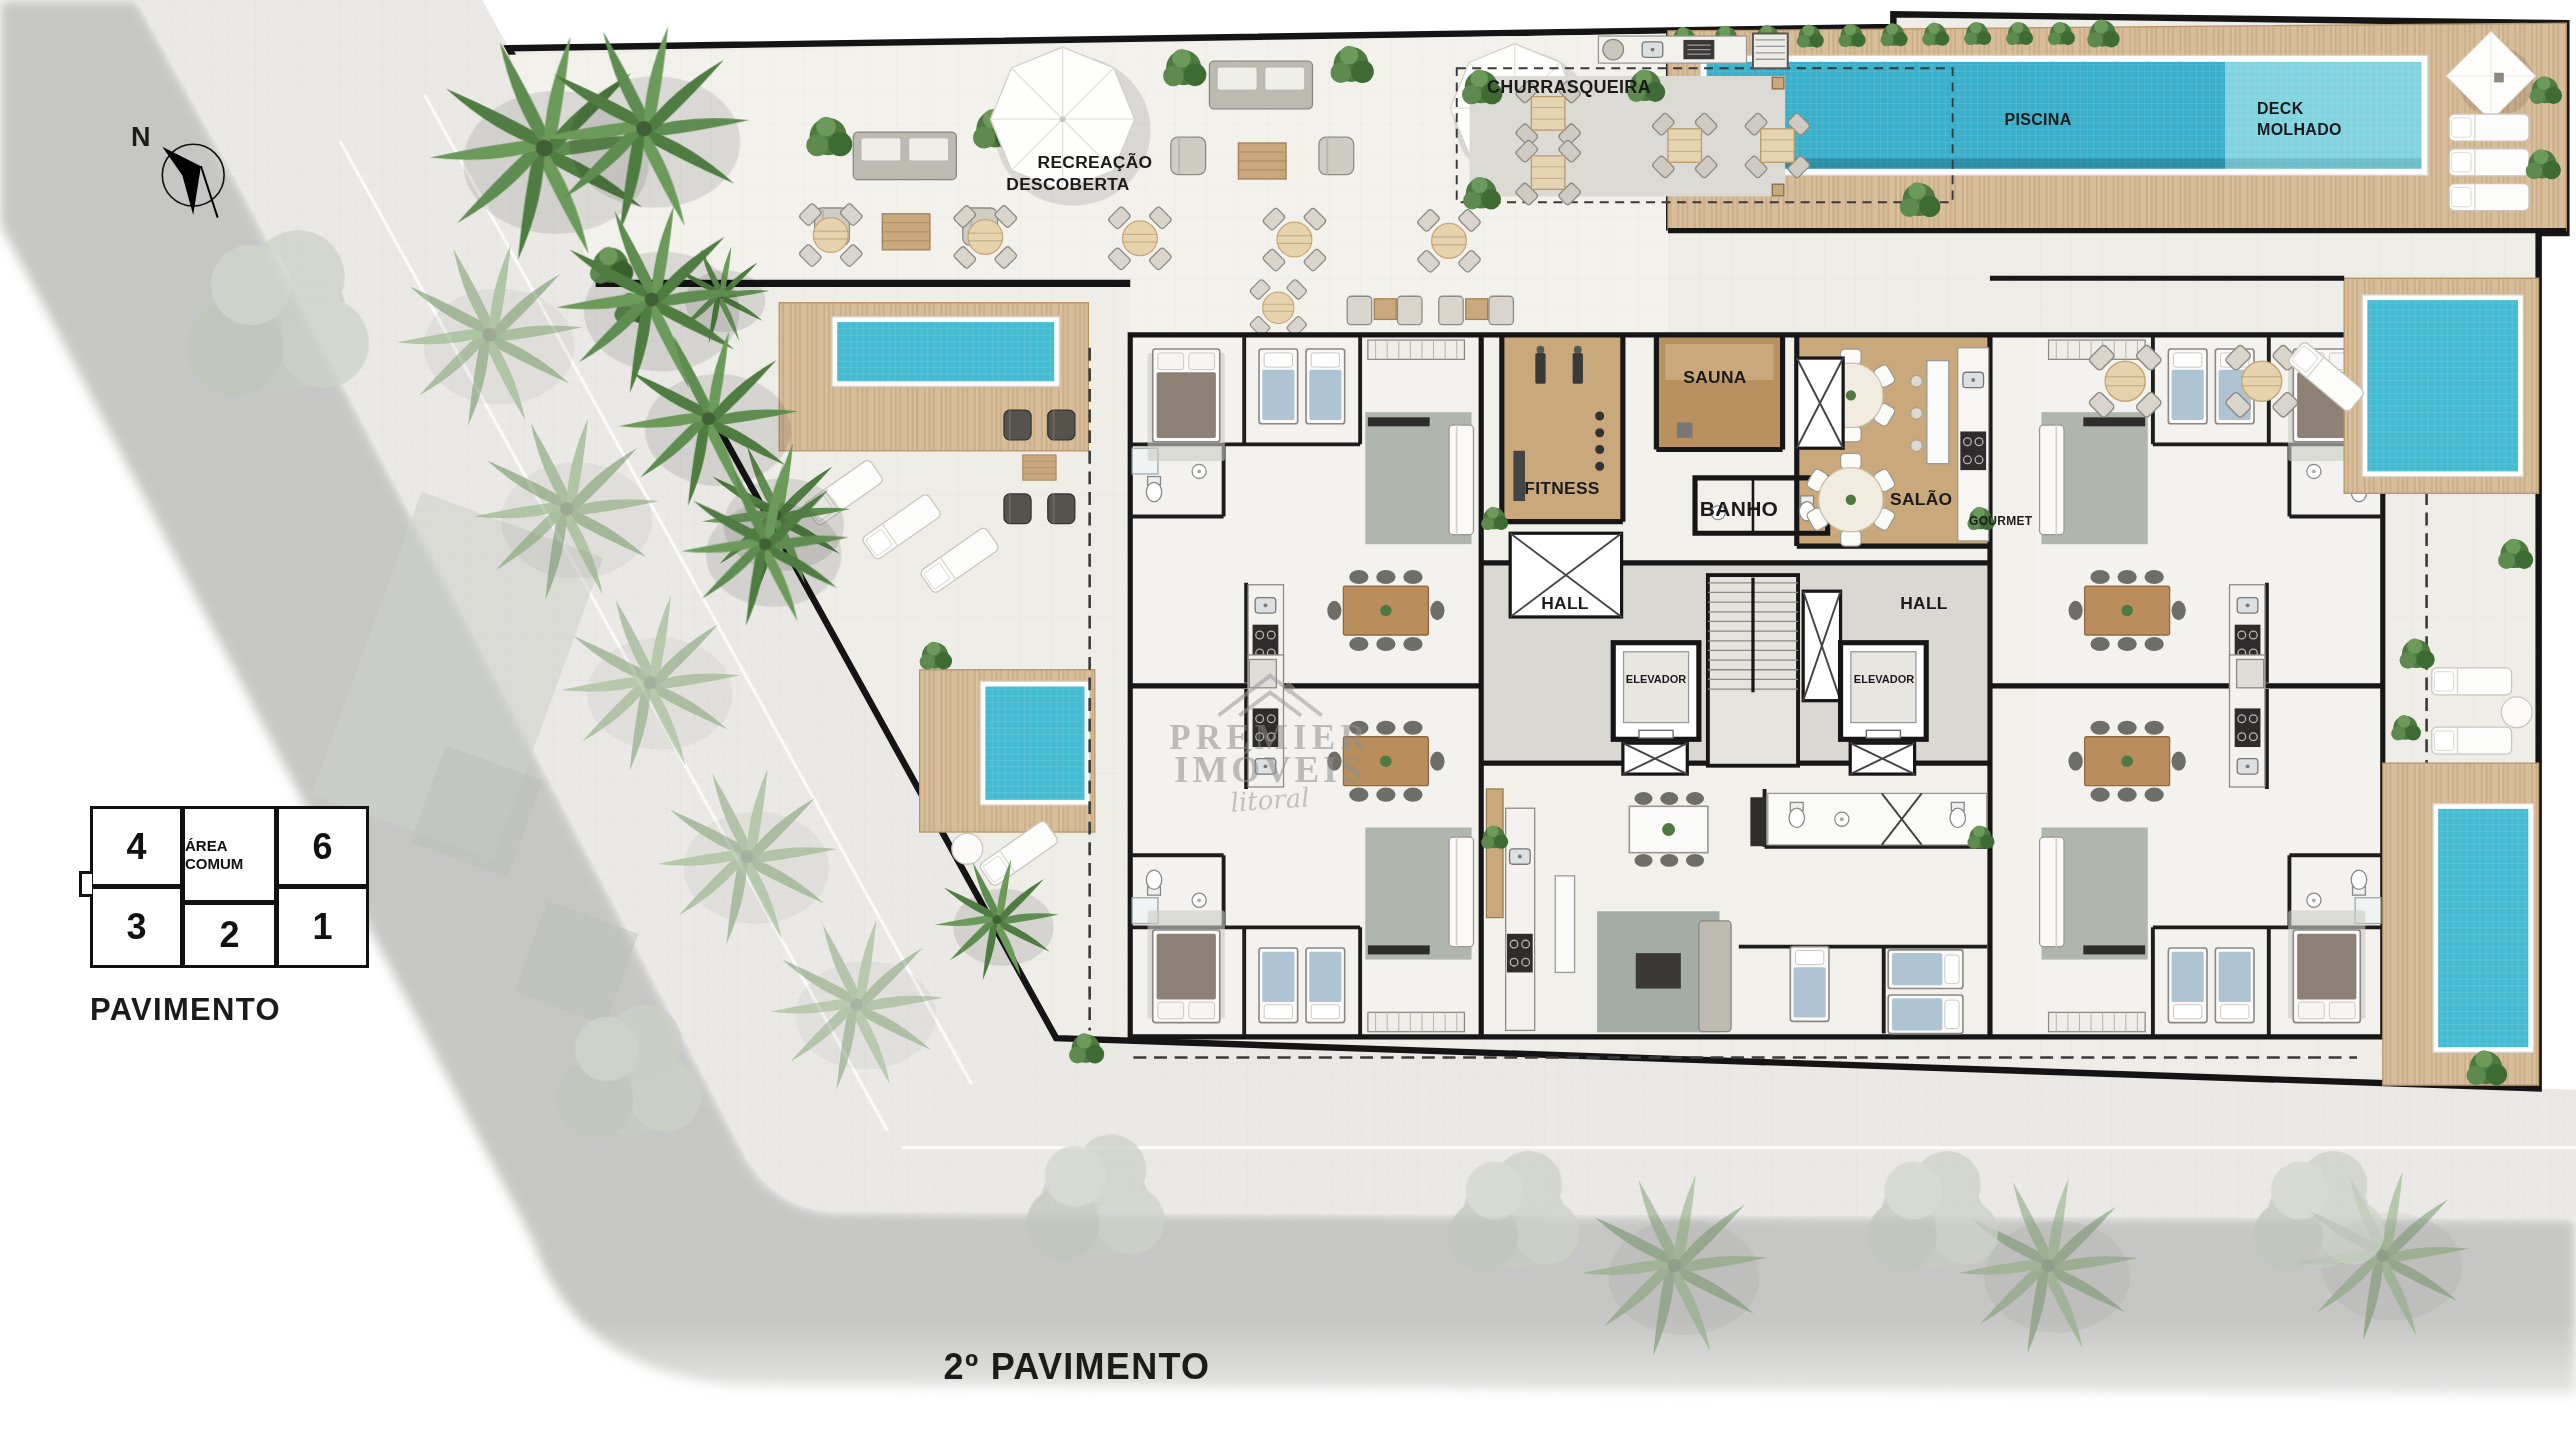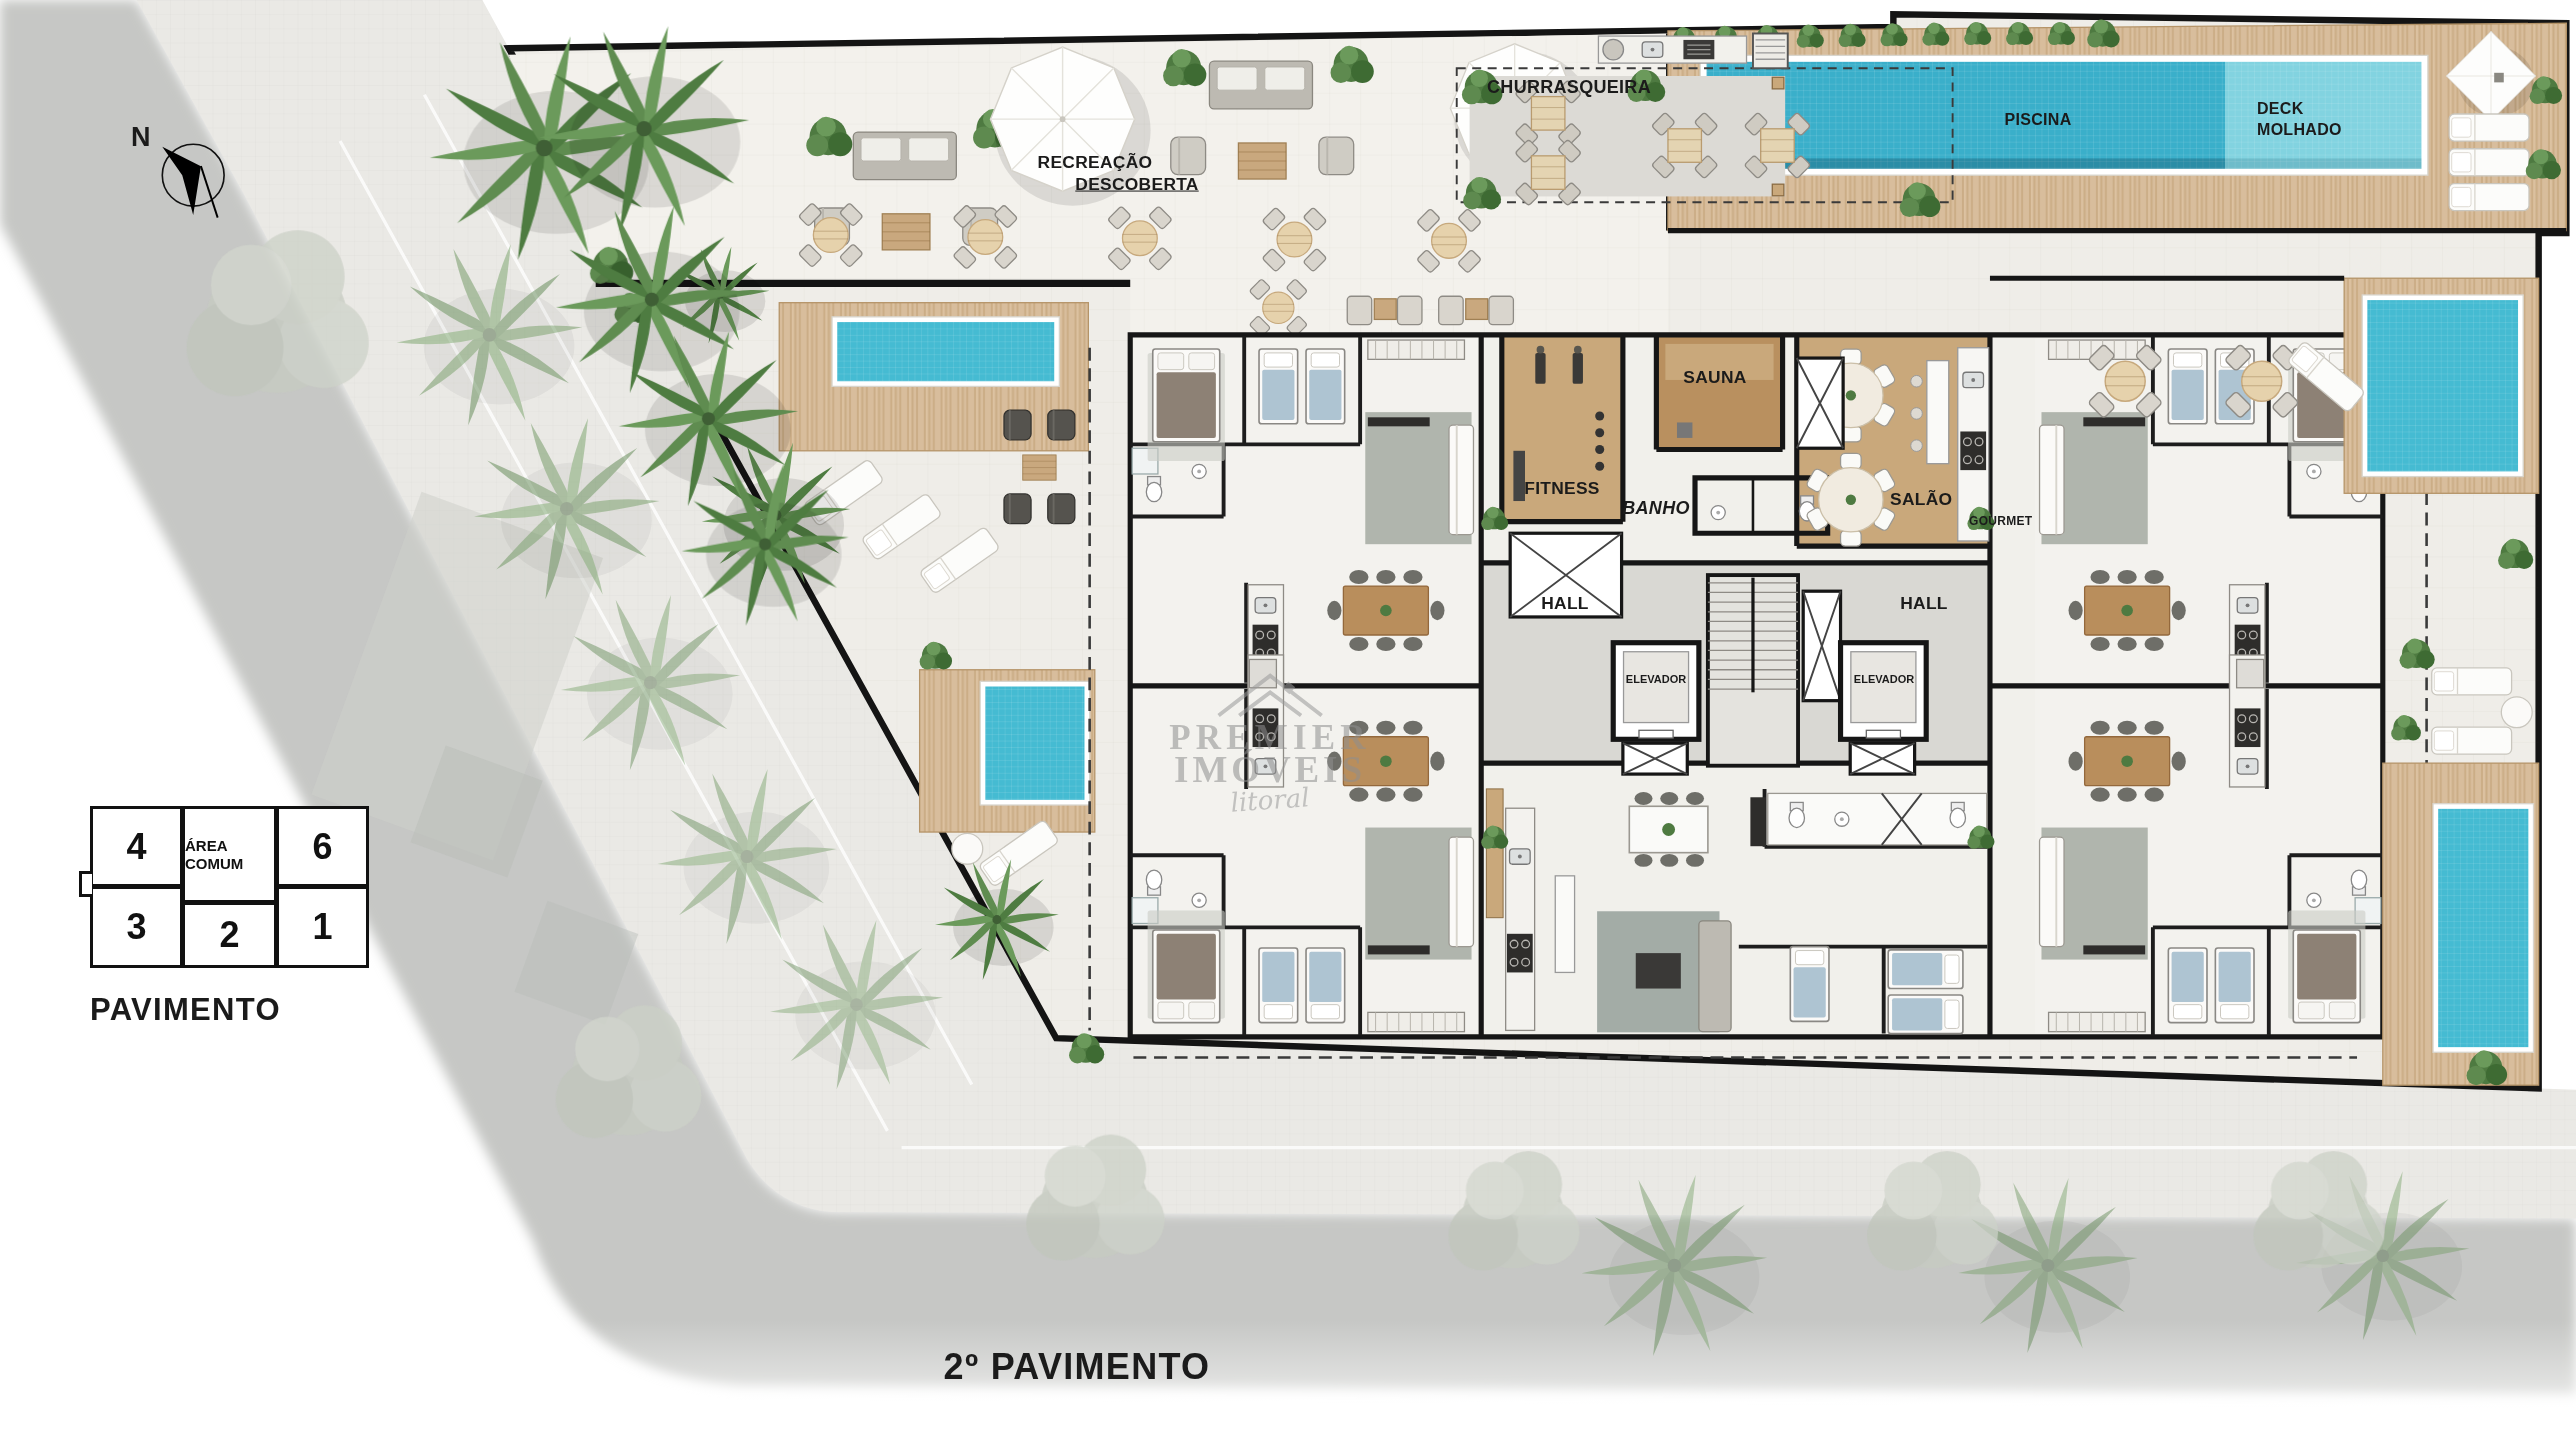--- a/index.html
+++ b/index.html
@@ -567,30 +567,30 @@
 <g>
   <circle cx="300" cy="272" r="48" fill="none" stroke="#111" stroke-width="2.5"></circle>
   <path d="M252 228 L312 258 L300 334 L283 272 Z" fill="#000"></path>
   <path d="M312 258 L338 338" stroke="#000" stroke-width="3" fill="none"></path>
 </g>
 </svg>
 
 <div class="lbl" style="left:141px;top:137px;font-size:27px;">N</div>
 
 <div class="lbl" style="left:1095px;top:162px;font-size:17.4px;">RECREAÇÃO</div>
-<div class="lbl" style="left:1137px;top:184px;font-size:17.4px;text-decoration:underline;">DESCOBERTA</div>
+<div class="lbl" style="left:1068px;top:184px;font-size:17.4px;">DESCOBERTA</div>
 
 <div class="lbl" style="left:1569px;top:88px;font-size:18px;">CHURRASQUEIRA</div>
 <div class="lbl" style="left:2038px;top:120px;font-size:16px;">PISCINA</div>
 <div class="lbl left" style="left:2257px;top:109px;font-size:16px;">DECK</div>
 <div class="lbl left" style="left:2257px;top:130px;font-size:16px;">MOLHADO</div>
 
 <div class="lbl" style="left:1715px;top:377px;font-size:17.4px;">SAUNA</div>
 <div class="lbl" style="left:1562px;top:488px;font-size:17.4px;">FITNESS</div>
-<div class="lbl" style="left:1656px;top:509px;font-size:18px;font-style:italic;">BANHO</div>
+<div class="lbl" style="left:1739px;top:509px;font-size:21px;">BANHO</div>
 <div class="lbl left" style="left:1890px;top:499px;font-size:17.4px;">SALÃO</div>
 <div class="lbl left" style="left:1960px;top:521px;font-size:12px;margin-left:9px;">GOURMET</div>
 
 <div class="lbl" style="left:1565px;top:603px;font-size:17.4px;">HALL</div>
 <div class="lbl" style="left:1924px;top:603px;font-size:17.4px;">HALL</div>
 <div class="lbl" style="left:1656px;top:680px;font-size:11px;letter-spacing:0;">ELEVADOR</div>
 <div class="lbl" style="left:1884px;top:680px;font-size:11px;letter-spacing:0;">ELEVADOR</div>
 
 <div>
   <div class="cell num" style="left:90px;top:806px;width:93px;height:81px;">4</div>

